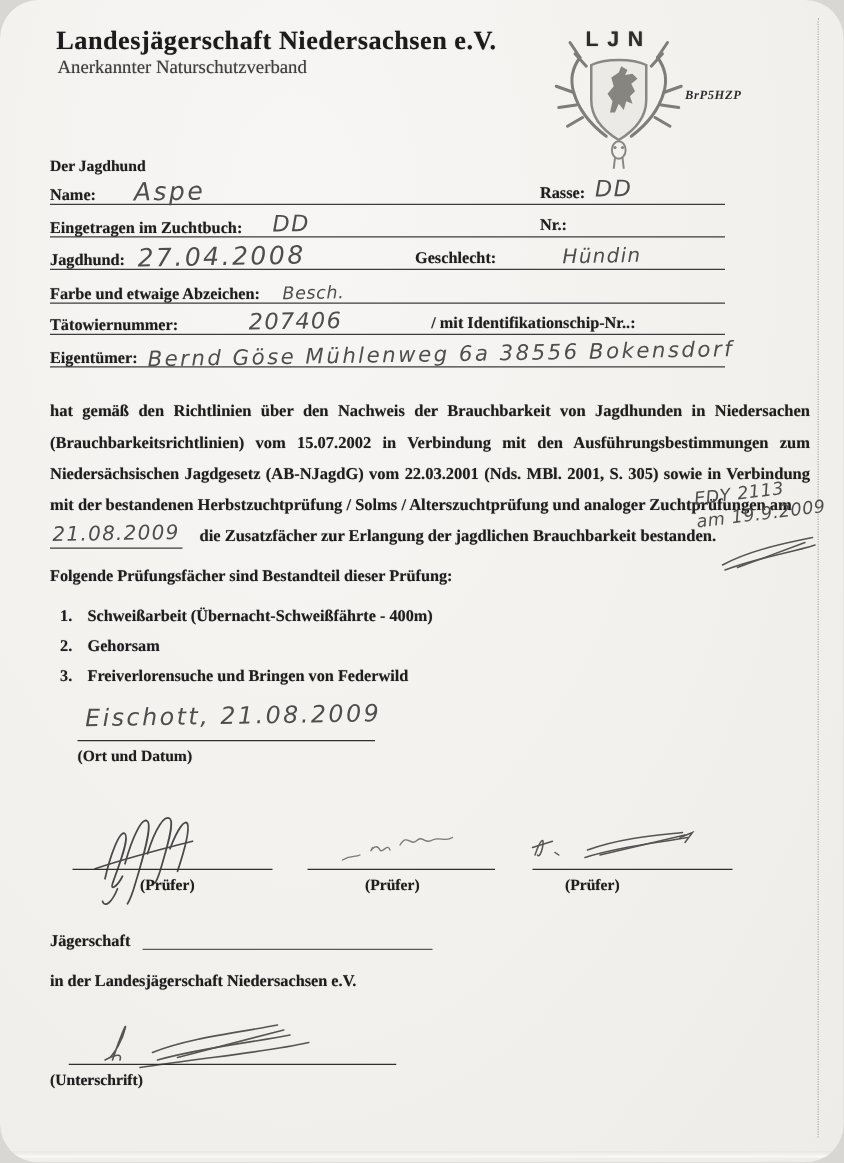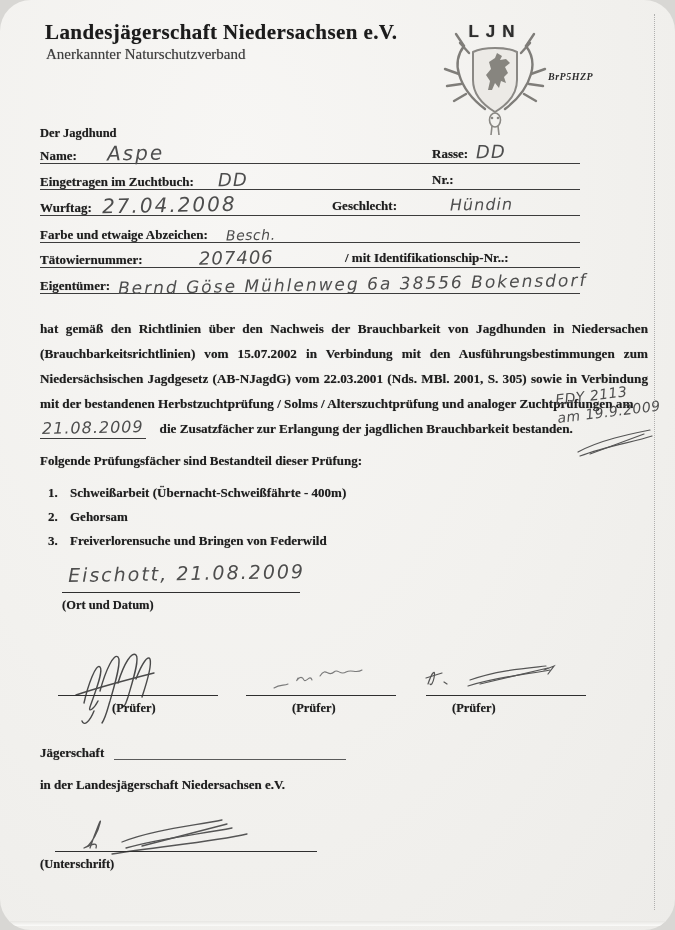--- a/index.html
+++ b/index.html
@@ -86,21 +86,21 @@
     <span class="hw hw-lg abs" style="left:436px;bottom:2px;">DD</span>
   </div>
 
   <div class="row" style="left:40px;top:165px;width:540px;">
     <span class="lbl print">Eingetragen im Zuchtbuch:</span>
     <span class="hw hw-lg" style="margin-left:24px;">DD</span>
     <span class="lbl print abs" style="left:392px;bottom:2px;">Nr.:</span>
   </div>
 
   <div class="row" style="left:40px;top:191px;width:540px;">
-    <span class="lbl print">Wurftag:</span>
+    <span class="lbl print">Jagdhund:</span>
     <span class="hw hw-xl" style="margin-left:10px;">27.04.2008</span>
     <span class="lbl print abs" style="left:292px;bottom:2px;">Geschlecht:</span>
     <span class="hw hw-md abs" style="left:410px;bottom:2px;">Hündin</span>
   </div>
 
   <div class="row" style="left:40px;top:218px;width:540px;align-items:flex-end;">
     <span class="lbl print">Farbe und etwaige Abzeichen:</span>
     <span class="hw hw-sm" style="margin-left:18px;">Besch.</span>
   </div>
 

